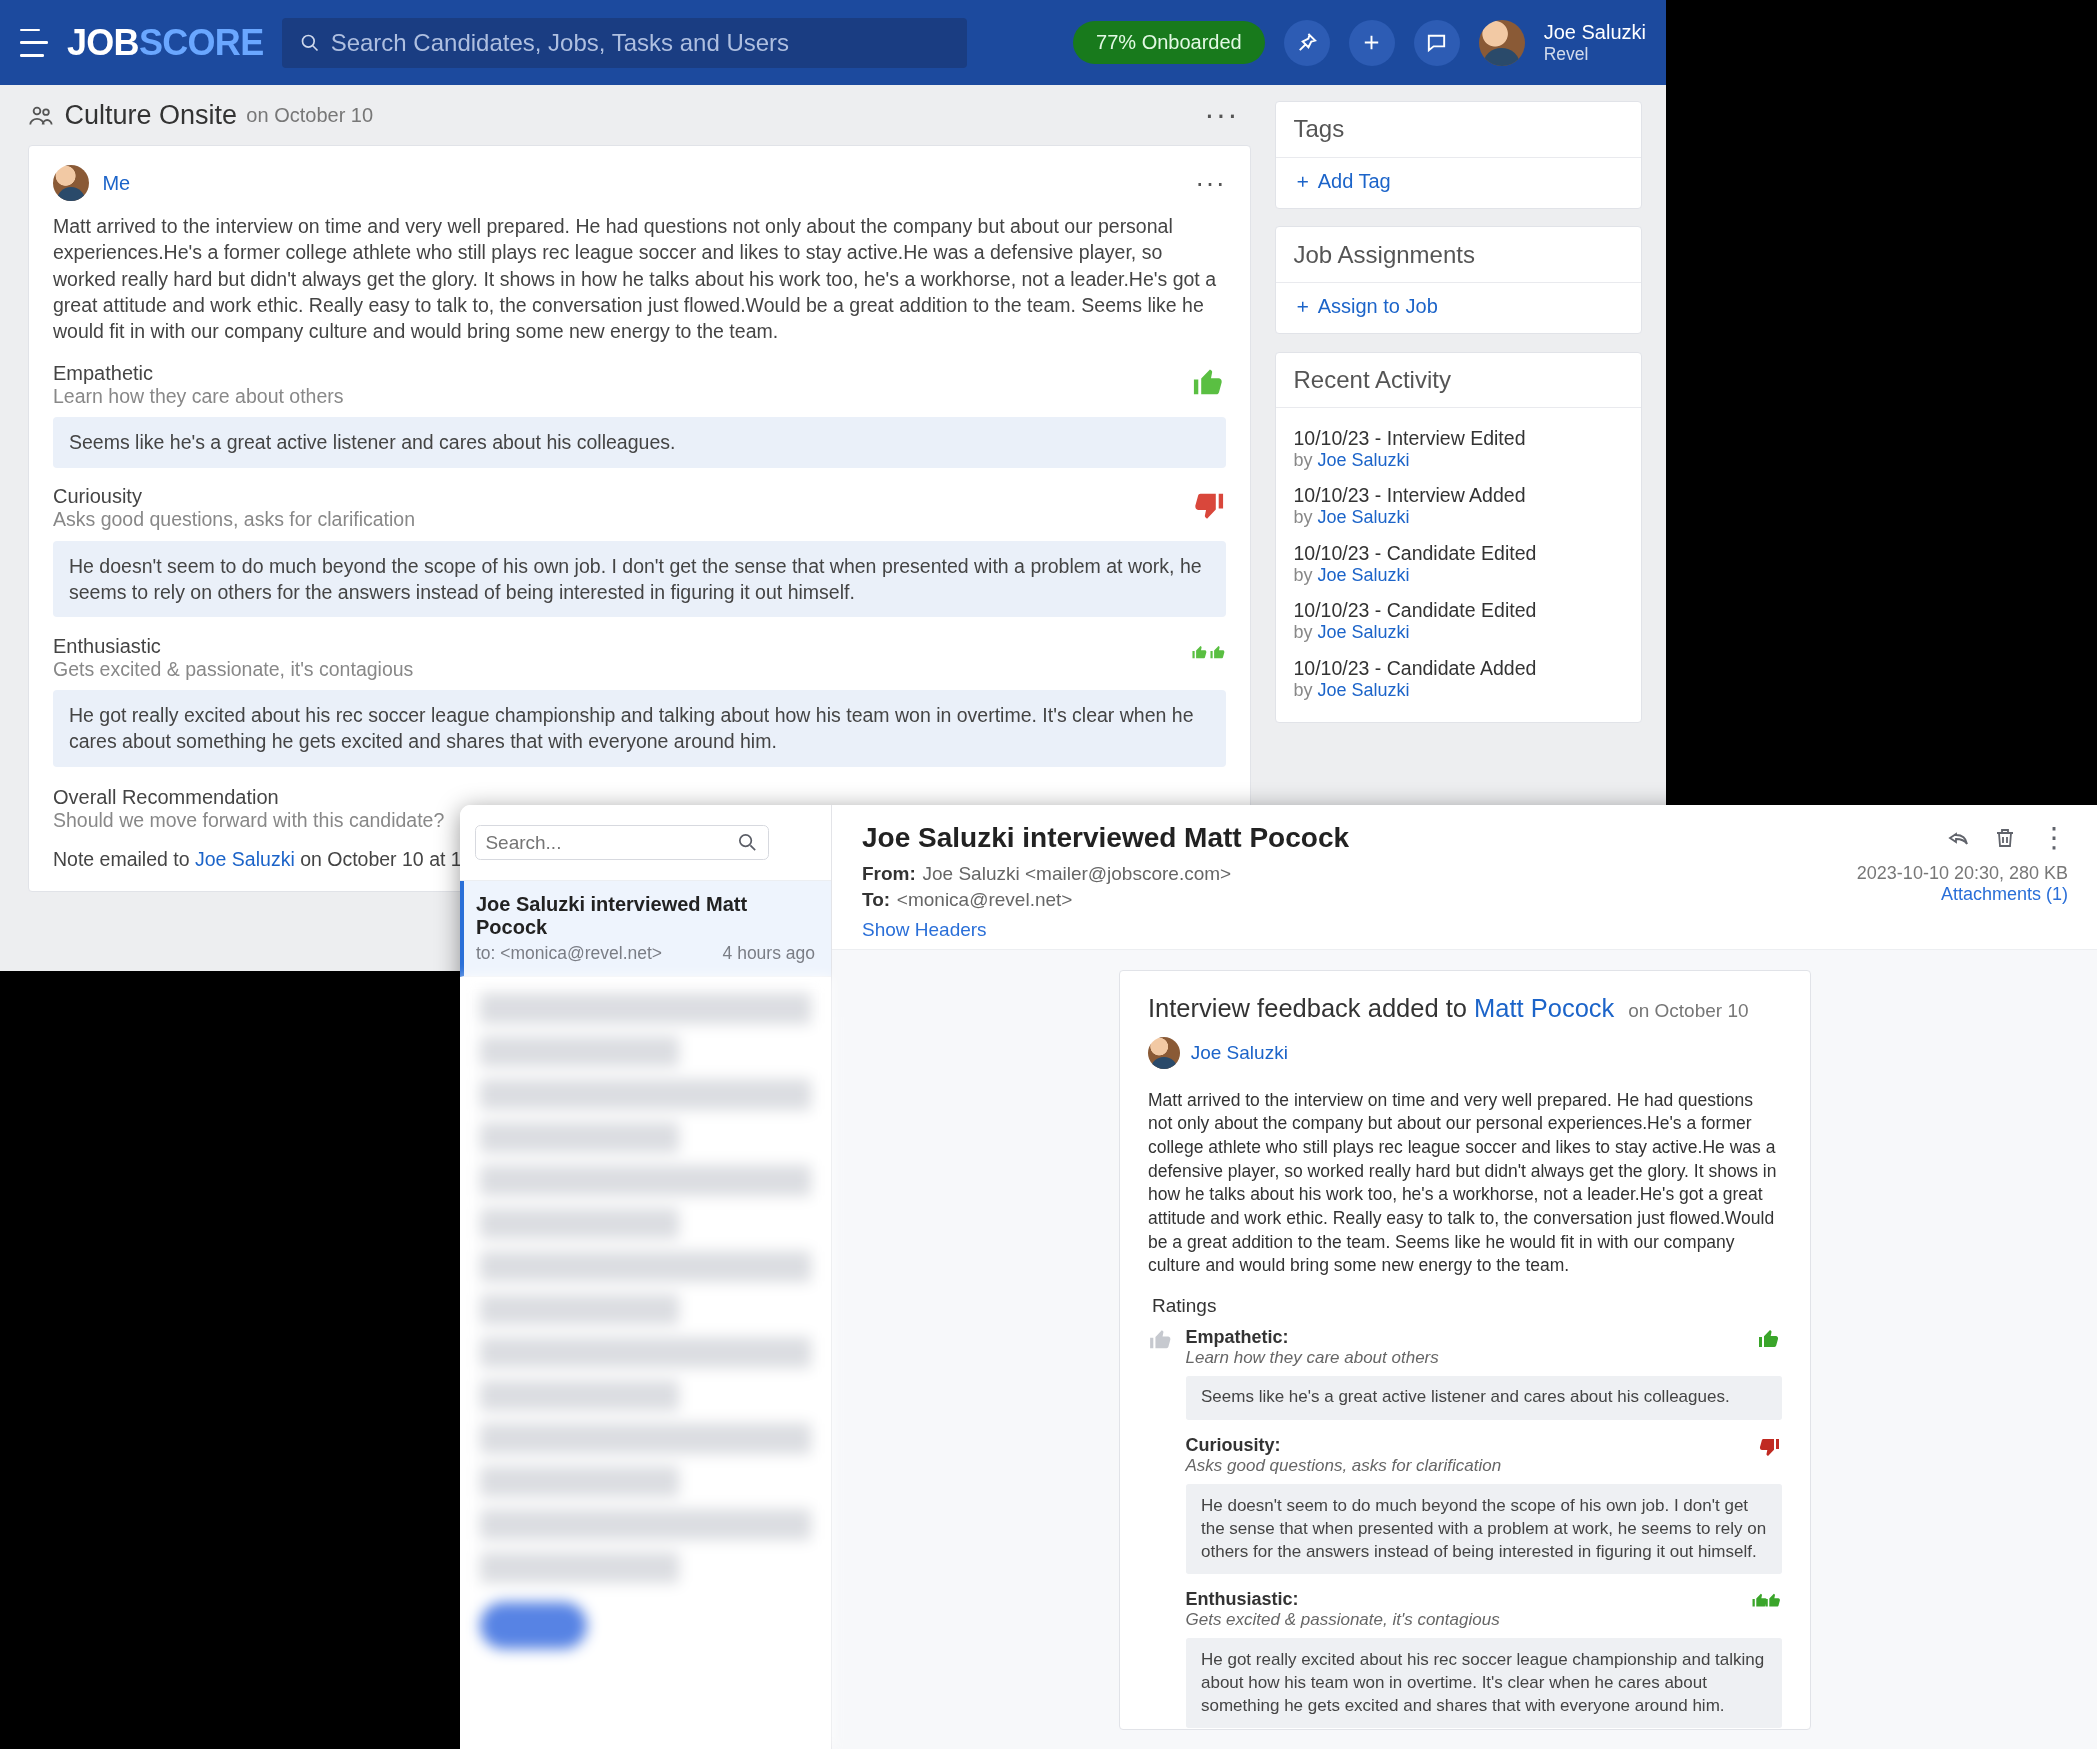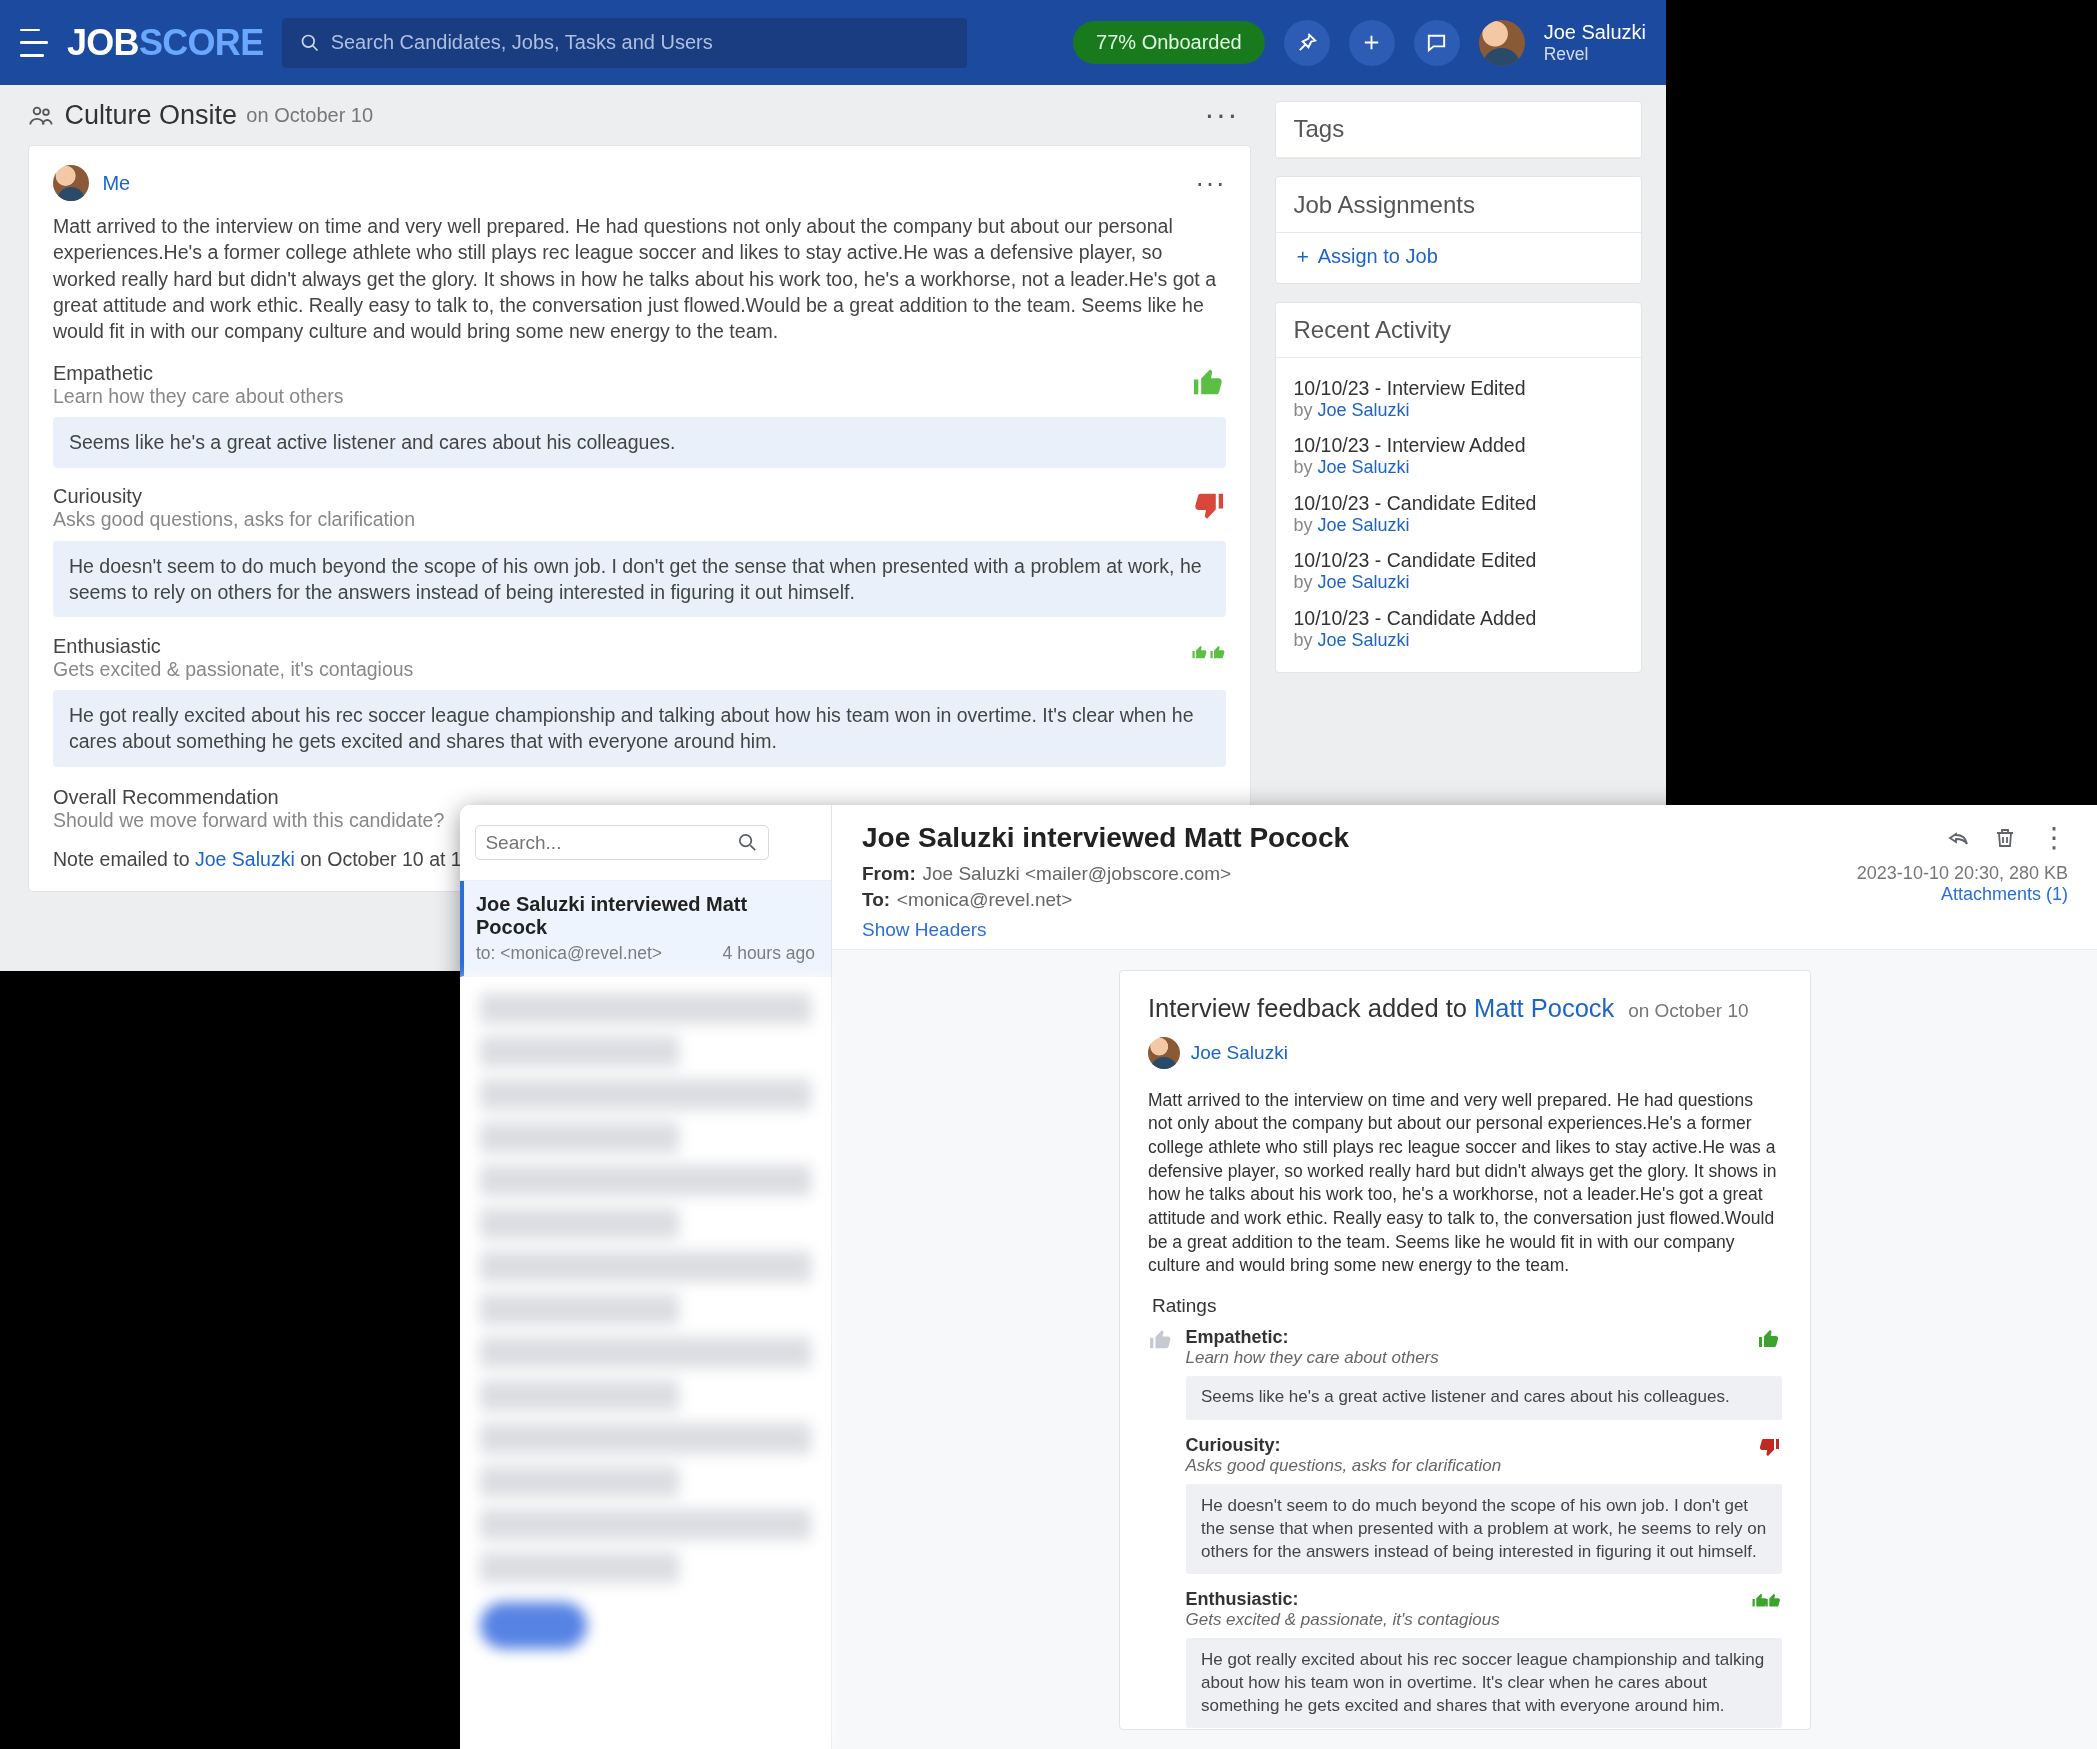--- a/index.html
+++ b/index.html
@@ -11,21 +11,21 @@
 .js-topbar{height:85px;background:#1c4a9e;display:flex;align-items:center;padding:0 20px;gap:19px;color:#fff}
 .menu-icon{width:28px;height:28px;display:flex;flex-direction:column;justify-content:space-between;cursor:pointer}
 .menu-icon span{display:block;height:2.7px;background:#fff;border-radius:1.3px}
 .menu-icon span:nth-child(1){width:70%}
 .menu-icon span:nth-child(2){width:100%}
 .menu-icon span:nth-child(3){width:85%}
 .logo{font-size:36px;font-weight:800;color:#fff;letter-spacing:-0.7px}
 .logo .score{color:#6aa7ff;font-weight:600}
 .searchbar{flex:0 0 685px;height:50px;background:#1a3d82;border-radius:4px;display:flex;align-items:center;padding:0 17.5px;gap:10.7px;color:#cfd9ed}
 .searchbar svg{width:20px;height:20px;flex:none}
-.searchbar input{flex:1;background:transparent;border:0;color:#a3a3a3;font-size:20px;outline:none}
+.searchbar input{flex:1;background:transparent;border:0;color:#a3a3a3;font-size:24px;outline:none}
 .searchbar input::placeholder{color:#aebfe0}
 .topbar-gap{flex:1}
 .onboarded{height:43px;padding:0 23px;border-radius:21.5px;background:#187a1c;color:#e3f9e4;font-size:20px;display:flex;align-items:center}
 .top-btn{width:46px;height:46px;border-radius:50%;background:#2d5cb4;display:flex;align-items:center;justify-content:center;cursor:pointer}
 .top-btn svg{width:23px;height:23px;stroke:#fff;fill:none;stroke-width:2}
 .avatar{width:46px;height:46px;border-radius:50%;background:radial-gradient(circle at 35% 30%,#f2c9a4 0 28%,#8a5a36 30% 100%);position:relative;overflow:hidden}
 .avatar::after{content:'';position:absolute;bottom:0;left:10%;width:80%;height:38%;background:#2a4a6a;border-radius:50% 50% 0 0/100% 100% 0 0}
 .userblock{display:flex;flex-direction:column;justify-content:center;color:#fff}
 .userblock .uname{font-size:20px}
 .userblock .ucompany{font-size:17.5px;opacity:.8}
@@ -248,20 +248,28 @@
 
         <div class="emailed-line">
           <span>Note emailed to </span><a href="#">Joe Saluzki</a><span> on October 10 at 12:20PM</span>
         </div>
       </div>
     </div>
 
     <div class="side-col">
       <div class="side-card">
         <div class="side-title">Tags</div>
+        <div class="side-body">
+          <span class="side-link">
+            <svg viewBox="0 0 24 24">
+                  <path d="M12 5v14M5 12h14"></path>
+                </svg>
+            <span>Add Tag</span>
+          </span>
+        </div>
       </div>
 
       <div class="side-card">
         <div class="side-title">Job Assignments</div>
         <div class="side-body">
           <span class="side-link">
             <svg viewBox="0 0 24 24">
                   <path d="M12 5v14M5 12h14"></path>
                 </svg>
             <span>Assign to Job</span>

